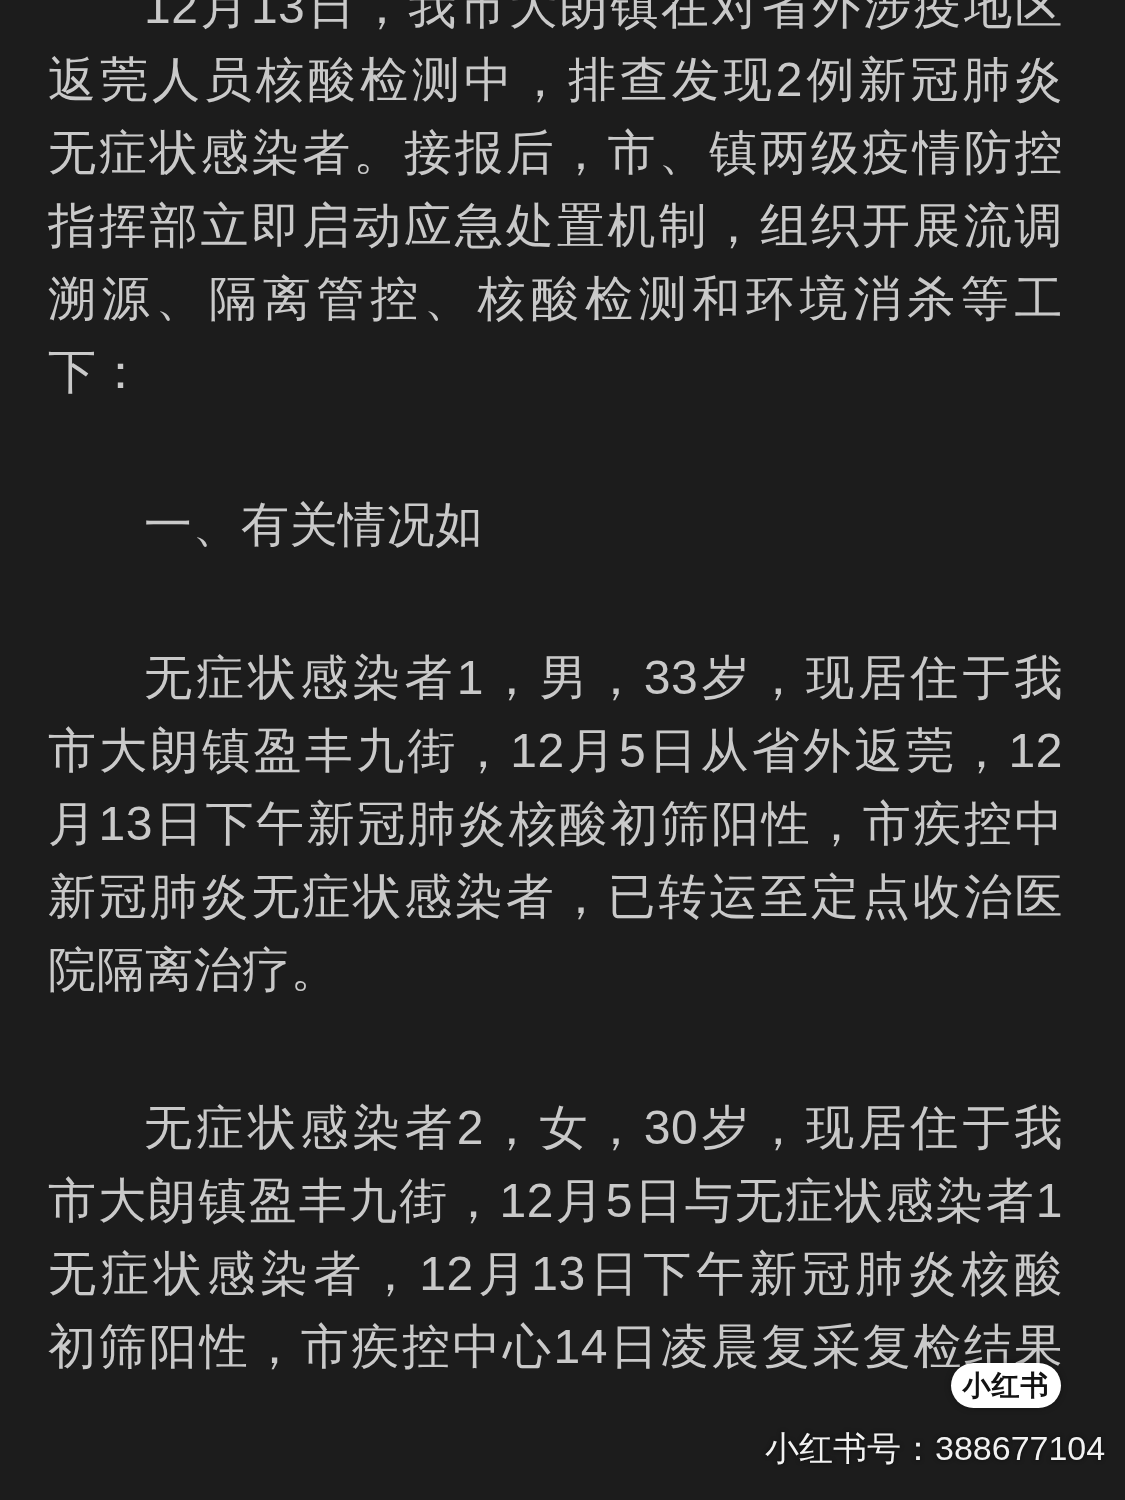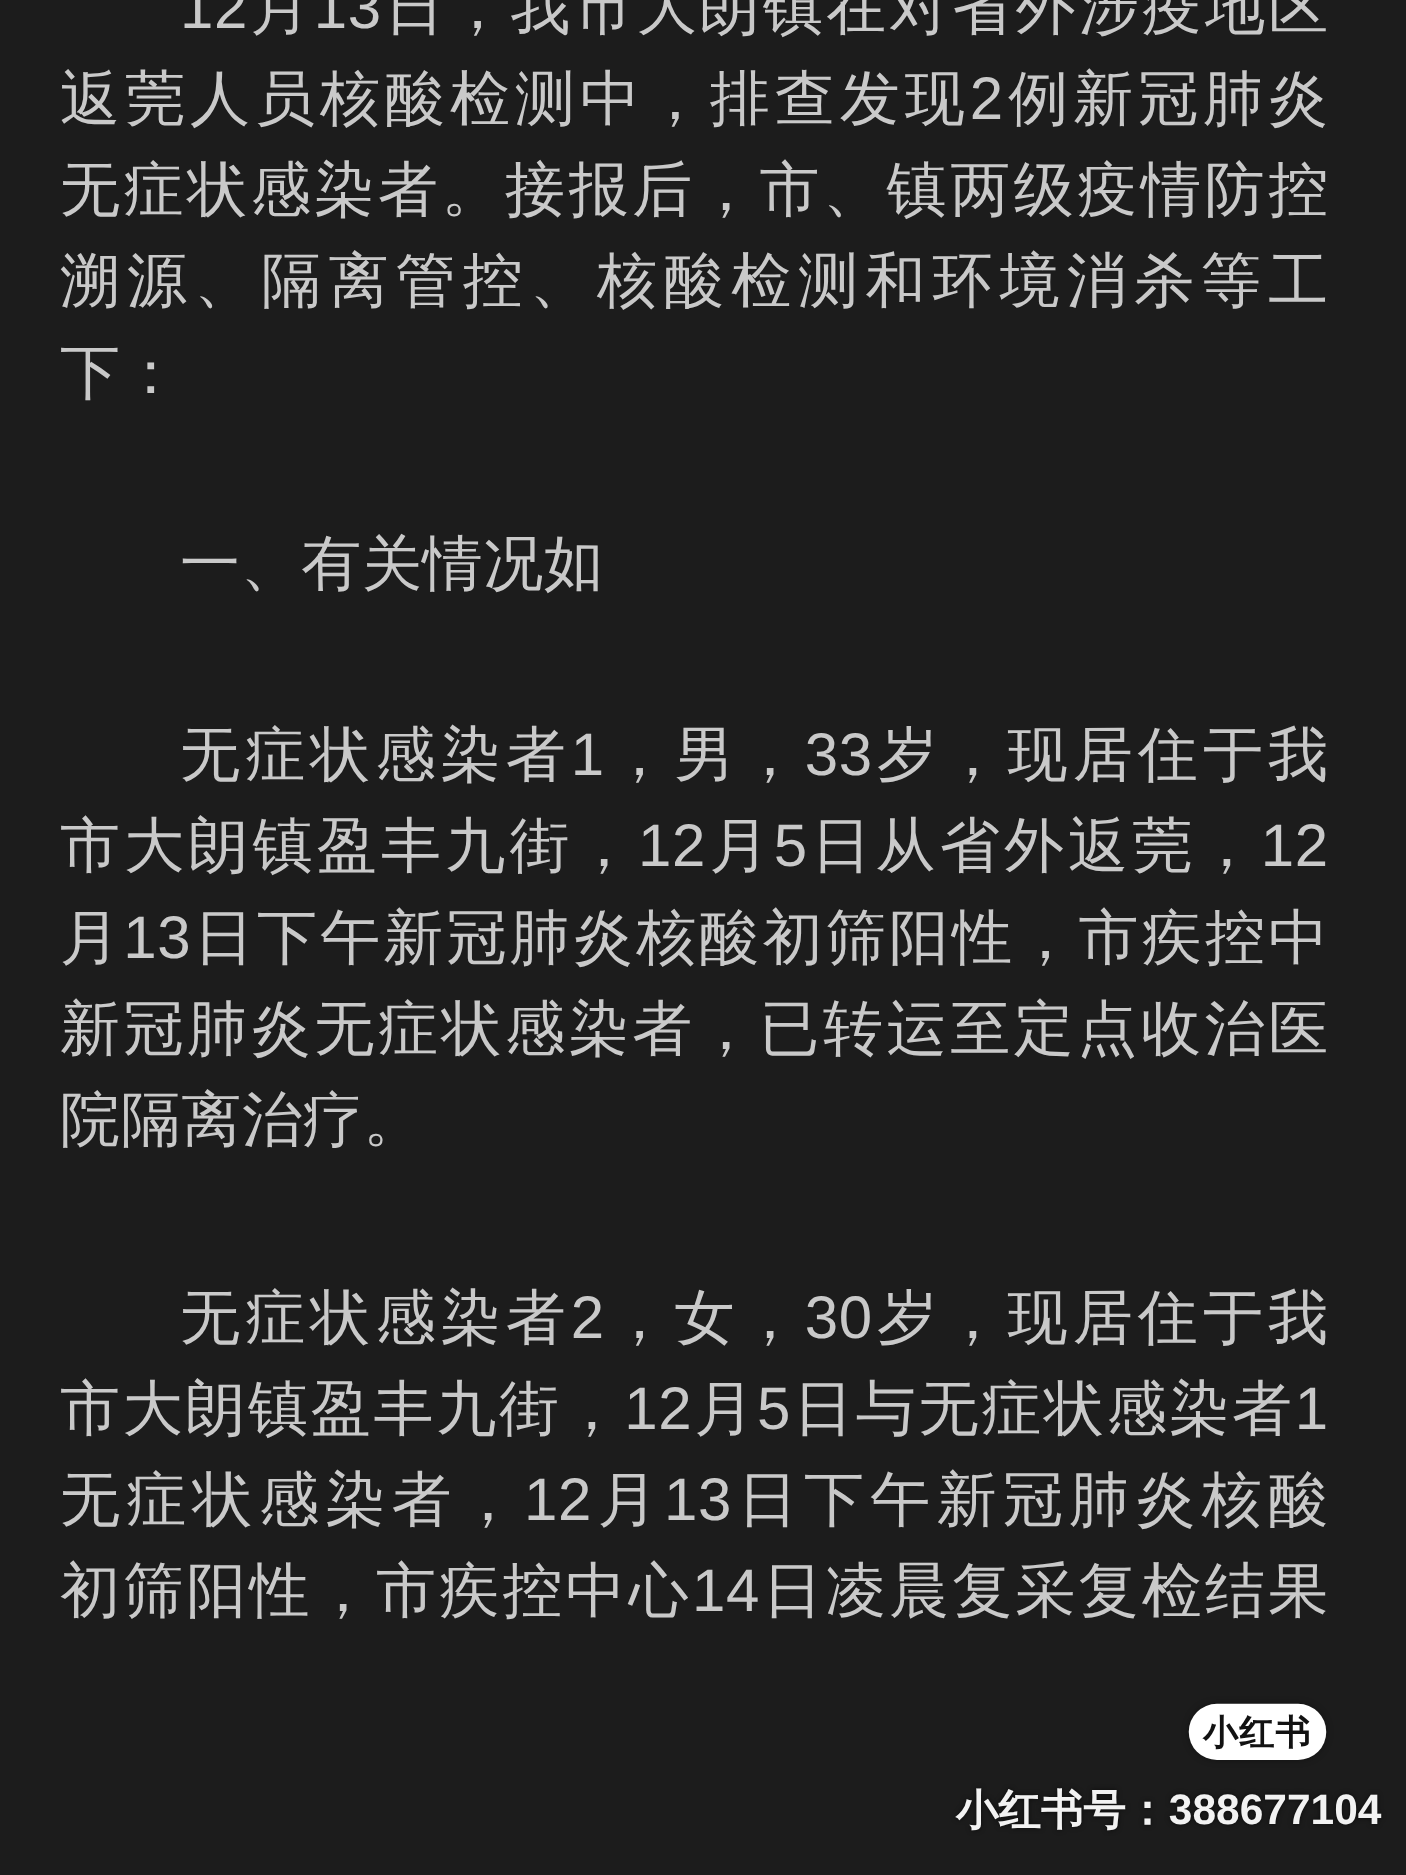--- a/index.html
+++ b/index.html
@@ -49,32 +49,32 @@
   }
   .xhs-account{
     position:absolute;
     left:765px;top:1429px;
     width:330px;height:38px;
     color:#f2f2f2;
     font-size:34px;
     line-height:38px;
     white-space:nowrap;
     text-shadow:0 0 4px rgba(0,0,0,0.6);
-    font-weight:bold;
   }
 </style>
 </head>
 <body>
 
 <div class="doc">
 
   <div class="para p1">
     <div class="line ind">12月13日，我市大朗镇在对省外涉疫地区</div>
     <div class="line">返莞人员核酸检测中，排查发现2例新冠肺炎</div>
     <div class="line">无症状感染者。接报后，市、镇两级疫情防控</div>
+    <div class="line">指挥部立即启动应急处置机制，组织开展流调</div>
     <div class="line">溯源、隔离管控、核酸检测和环境消杀等工</div>
     <div class="line left">下：</div>
   </div>
 
   <div class="para heading-block">
     <div class="line ind left">一、有关情况如</div>
   </div>
 
   <div class="para p2">
     <div class="line ind">无症状感染者1，男，33岁，现居住于我</div>

